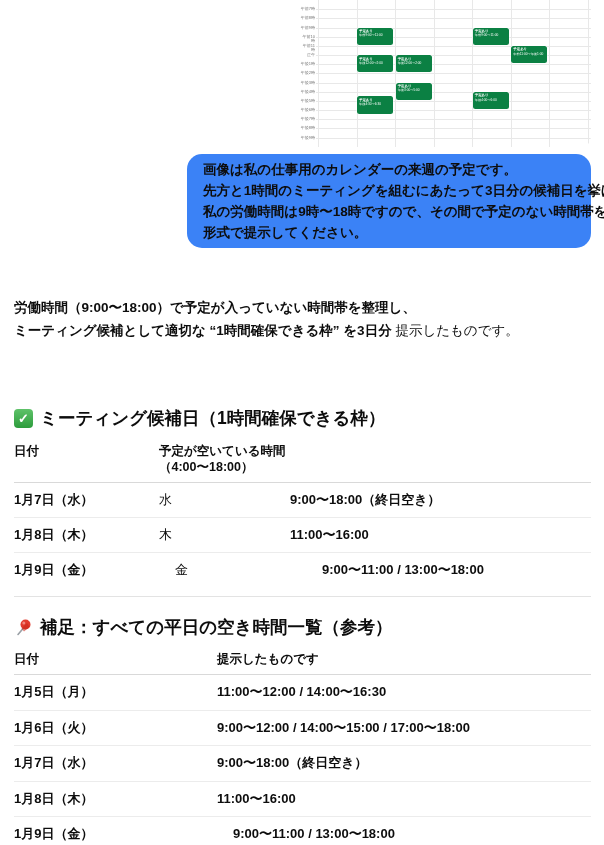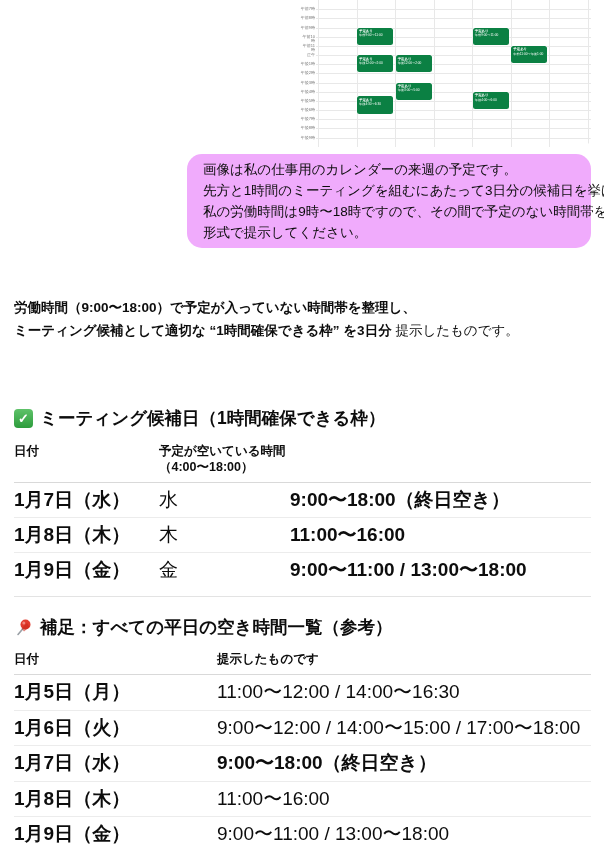--- a/index.html
+++ b/index.html
@@ -14,21 +14,21 @@
   .cal-hour-label{position:absolute;left:0;width:15px;text-align:right;
                   font-size:4px;line-height:4px;color:#777;}
   .cal-event{position:absolute;background:#0b8043;border-radius:2.5px;
              box-shadow:0 0 0 0.5px rgba(255,255,255,.8);color:#fff;
              padding:1.5px 2px;box-sizing:border-box;overflow:hidden;}
   .cal-event .ev-title{font-size:3.4px;line-height:4.4px;font-weight:bold;white-space:nowrap;}
   .cal-event .ev-time{font-size:3.2px;line-height:4.2px;white-space:nowrap;}
 
   
   .user-bubble{position:absolute;left:187px;top:154px;width:404px;box-sizing:border-box;
-               background:#f0abfc;border-radius:15px;padding:5px 16px;}
+               background:#3b82f6;border-radius:15px;padding:5px 16px;font-weight:bold;}
   .user-bubble .msg-line{font-size:13.5px;line-height:21px;white-space:nowrap;}
 
   
   .intro{position:absolute;left:14px;top:296px;width:580px;}
   .intro .intro-line{font-size:13.5px;line-height:23px;white-space:nowrap;}
   .intro b{font-weight:600;}
 
   .heading{position:absolute;left:14px;display:flex;align-items:center;gap:7px;
            font-size:17.5px;font-weight:700;white-space:nowrap;}
   .h1{top:406px;}
@@ -37,29 +37,29 @@
               background:linear-gradient(180deg,#5ec269,#2d9c3c);color:#fff;
               align-items:center;justify-content:center;font-size:13px;font-weight:700;}
   .pin-icon{display:inline-flex;width:19px;height:19px;flex:0 0 19px;align-items:center;justify-content:center;}
 
   
   .table{position:absolute;left:14px;width:577px;}
   .t1{top:440px;}
   .t2{top:648px;}
   .t-head{display:grid;font-size:12.5px;font-weight:700;line-height:16px;
           padding:3px 0 7px 0;border-bottom:1px solid #d9d9d9;}
-  .t-row{display:grid;align-items:center;font-size:19px;border-bottom:1px solid #ececec;}
+  .t-row{display:grid;align-items:center;font-size:13px;border-bottom:1px solid #ececec;}
   .t1 .t-head,.t1 .t-row{grid-template-columns:145px 131px 1fr;}
   .t2 .t-head,.t2 .t-row{grid-template-columns:203px 1fr;}
   .t1 .t-row{height:34px;}
   .t2 .t-row{height:34.5px;}
-  .t-row:last-child{border-bottom:none;}
+  .t-row:last-child{border-bottom:none;gap:16px;}
   .cell-date{font-weight:600;}
   .cell-day{font-weight:400;}
-  .cell-time{font-weight:400;}
+  .cell-time{font-weight:700;}
   .t1 .cell-time{font-weight:600;}
   .t2 .t-row.emph .cell-time{font-weight:600;}
 
   .hr{position:absolute;left:14px;top:596px;width:577px;height:1px;background:#e3e3e3;}
 </style>
 </head>
 <body>
 
 <div class="screen">
 

